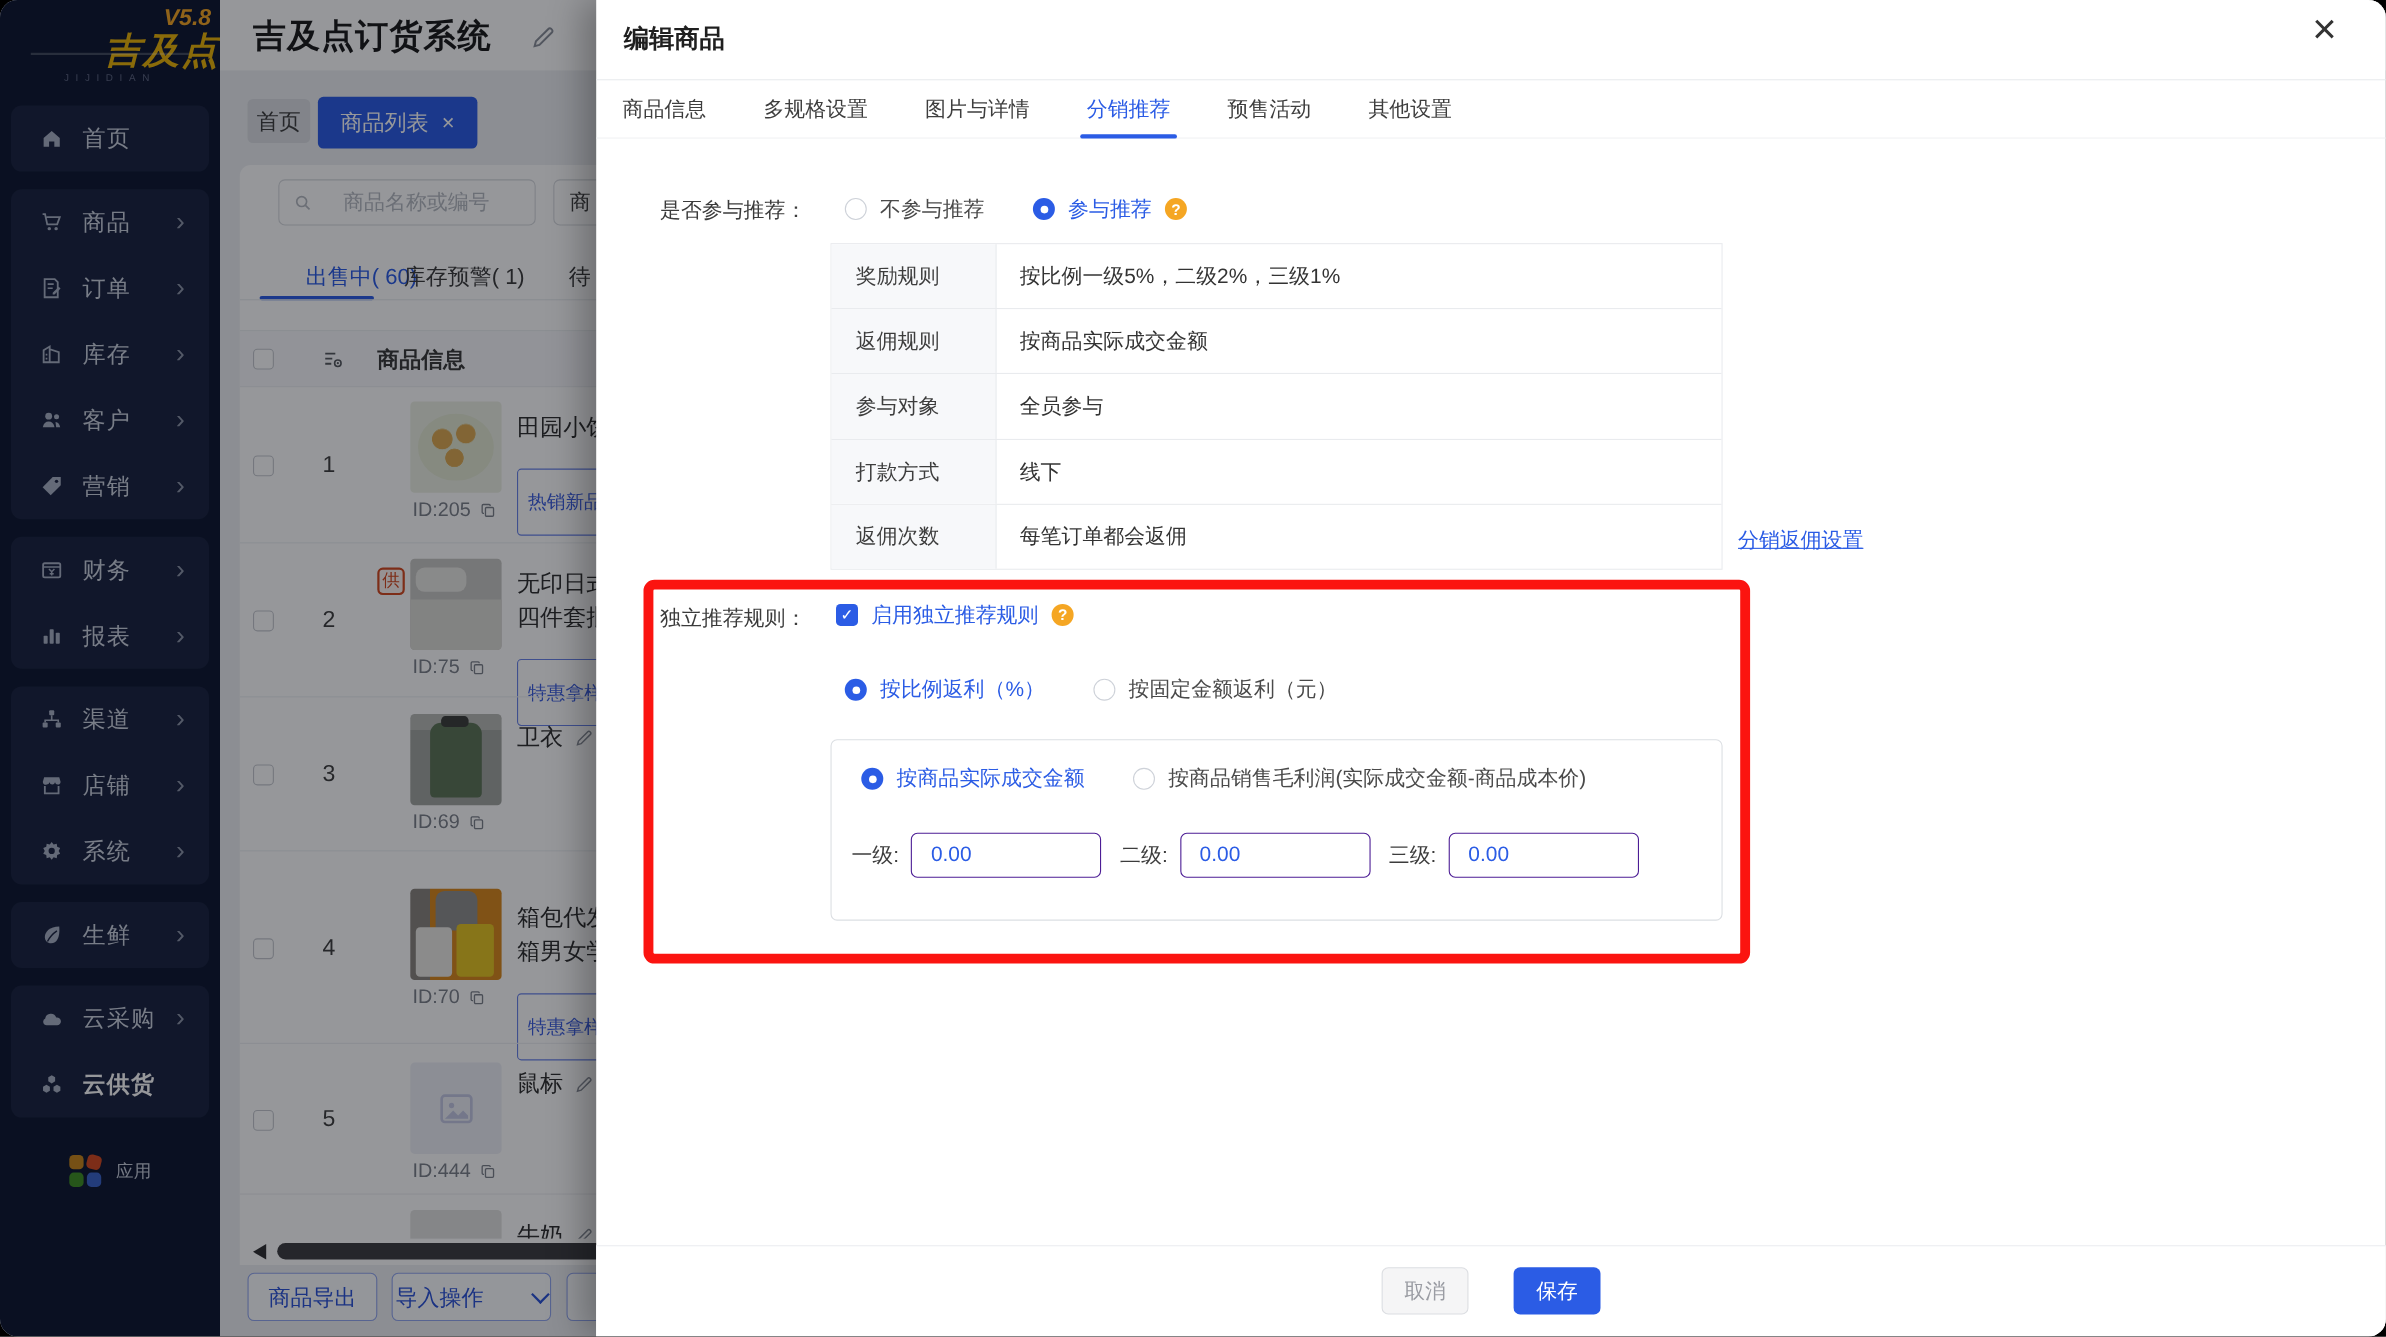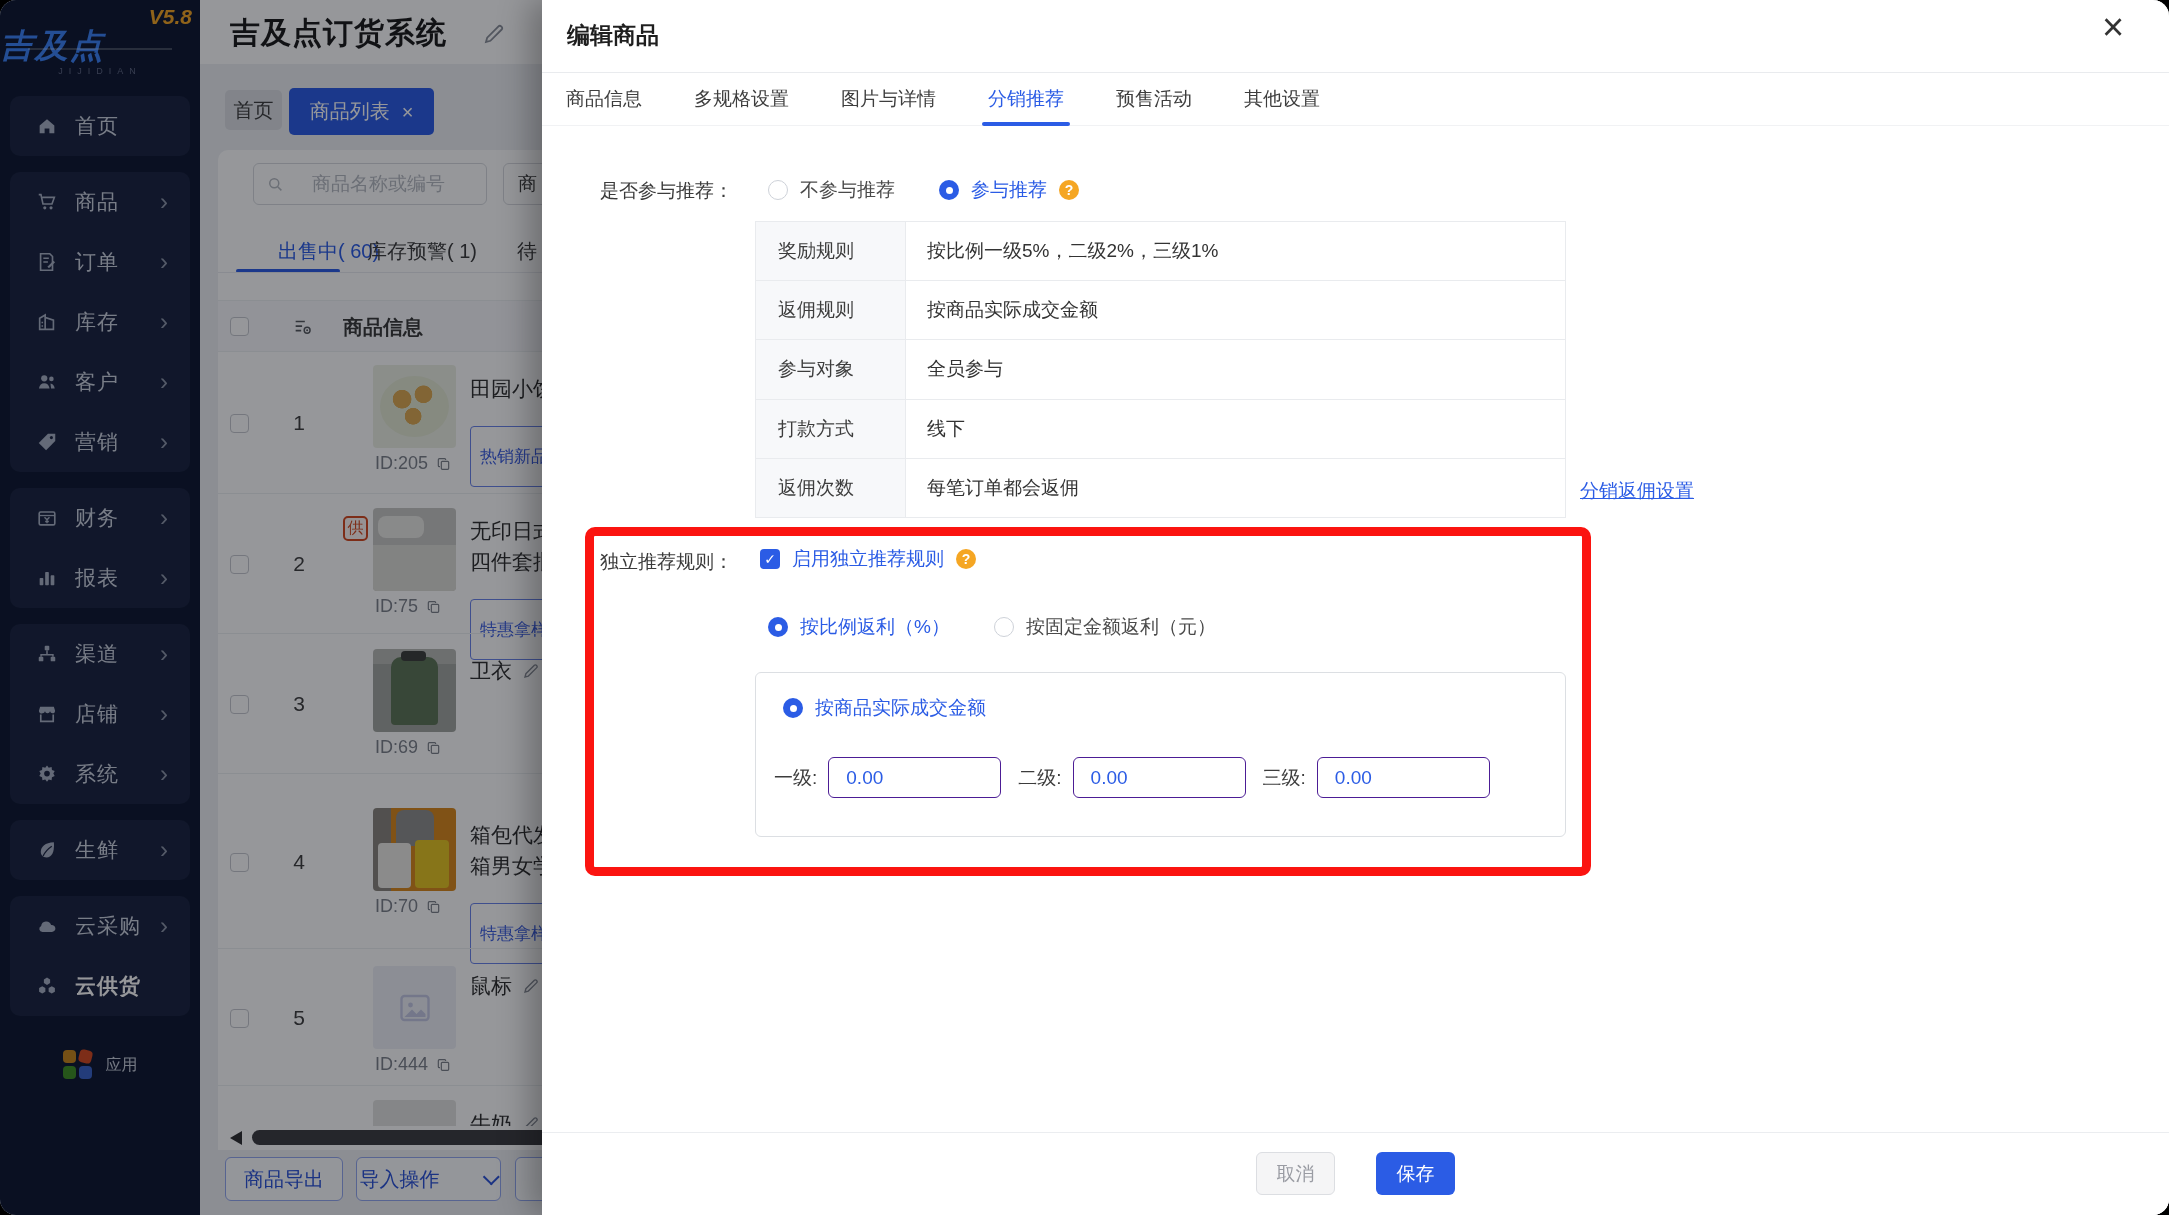--- a/index.html
+++ b/index.html
@@ -4,21 +4,21 @@
 <style>
   html,body{margin:0;padding:0;background:#000;}
   #app{position:relative;width:2169px;height:1215px;border-radius:16px;overflow:hidden;
        background:#eef0f3;font-family:"Liberation Sans","DejaVu Sans",sans-serif;}
   svg{display:block;width:100%;height:100%;}
 
   
   aside{position:absolute;left:0;top:0;width:200px;height:100%;background:var(--c-sbg);z-index:1;}
   .logo-wrap{position:relative;height:96px;}
   .version{position:absolute;right:8px;top:5px;color:var(--c-orange);font-weight:bold;font-style:italic;font-size:21px;}
-  .logo{position:absolute;left:0;right:0;top:24px;text-align:left;color:#3b82f6;font-size:33px;
+  .logo{position:absolute;left:0;right:0;top:24px;text-align:right;color:#eab308;font-size:33px;
         font-weight:bold;font-style:italic;letter-spacing:2px;}
   .logo::after{content:"";position:absolute;left:14%;right:14%;top:54%;height:2px;background:rgba(255,255,255,.22);}
   .logo-sub{position:absolute;top:66px;left:0;right:0;text-align:center;color:#5d6580;font-size:9px;letter-spacing:6px;}
   #side-groups{position:absolute;top:96px;left:0;right:0;}
   .side-panel{margin:0 10px 16px;background:var(--c-pbg);border-radius:10px;}
   .side-item{position:relative;height:60px;display:flex;align-items:center;cursor:pointer;}
   .s-icon{width:22px;height:22px;margin-left:26px;color:#a9b1c4;flex:none;}
   .s-label{margin-left:17px;font-size:21px;color:#ccd2df;letter-spacing:1px;}
   .s-label.act{color:#fff;font-weight:bold;}
   .s-chev{position:absolute;right:22px;color:#8e96a9;font-size:24px;line-height:1;}
@@ -585,20 +585,24 @@
             <span class="radio off"></span>
             <span class="">按固定金额返利（元）</span>
           </div>
         </div>
       <div class="inner-box">
         <div class="opts" id="base-opts" style="left:27px;top:22px">
             <div class="opt">
               <span class="radio on"></span>
               <span class="sel">按商品实际成交金额</span>
             </div>
+            <div class="opt">
+              <span class="radio off"></span>
+              <span class="">按商品销售毛利润(实际成交金额-商品成本价)</span>
+            </div>
           </div>
         <div class="levels" id="levels">
             <div class="lvl">
               <span class="lvl-label">一级:</span>
               <input class="lv-input" readonly="" value="0.00" style="">
             </div>
             <div class="lvl">
               <span class="lvl-label">二级:</span>
               <input class="lv-input" readonly="" value="0.00" style="">
             </div>

